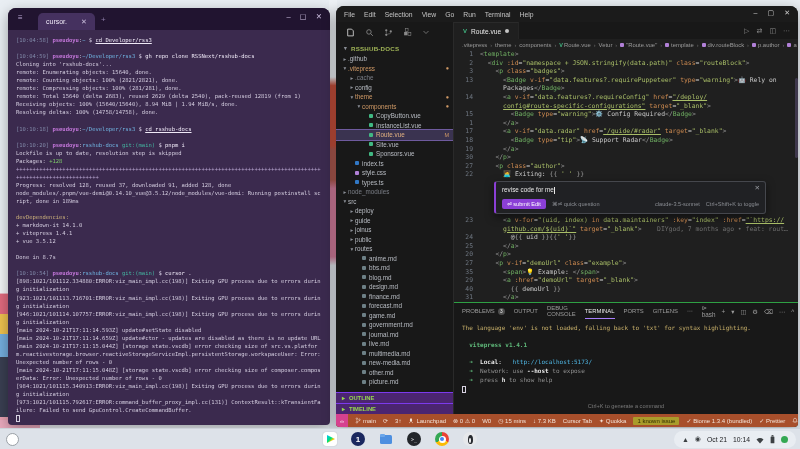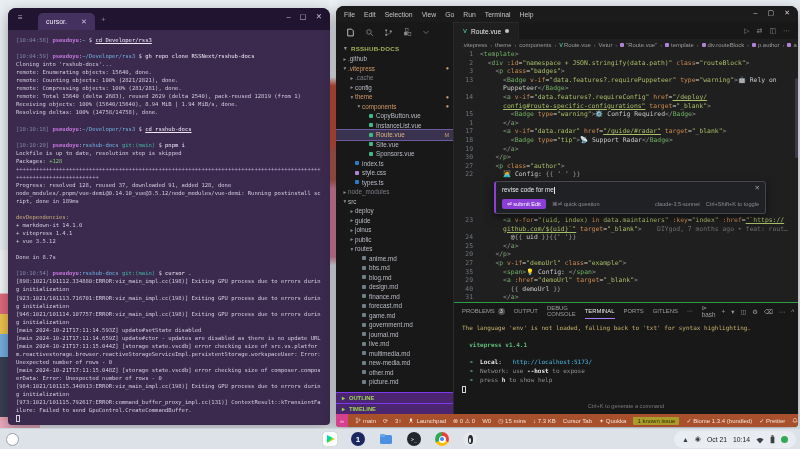--- a/index.html
+++ b/index.html
@@ -417,50 +417,50 @@
           <span><span class="bc-sym"></span>p.author</span>
           <span class="sep">›</span>
           <span><span class="bc-sym"></span>a</span>
         </div>
       <div class="codearea">
         <div id="code-a">
             <div class="crow"><span class="gut">1</span><span class="cs p">&lt;</span><span class="cs tag">template</span><span class="cs p">&gt;</span></div>
             <div class="crow"><span class="gut">2</span><span class="cs w">  </span><span class="cs p">&lt;</span><span class="cs tag">div</span><span class="cs w"> </span><span class="cs at">:id</span><span class="cs p">=</span><span class="cs s">"namespace + JSON.stringify(data.path)"</span><span class="cs w"> </span><span class="cs at">class</span><span class="cs p">=</span><span class="cs s">"routeBlock"</span><span class="cs p">&gt;</span></div>
             <div class="crow"><span class="gut">3</span><span class="cs w">    </span><span class="cs p">&lt;</span><span class="cs tag">p</span><span class="cs w"> </span><span class="cs at">class</span><span class="cs p">=</span><span class="cs s">"badges"</span><span class="cs p">&gt;</span></div>
             <div class="crow"><span class="gut">13</span><span class="cs w">      </span><span class="cs p">&lt;</span><span class="cs tag">Badge</span><span class="cs w"> </span><span class="cs at">v-if</span><span class="cs p">=</span><span class="cs s">"data.features?.requirePuppeteer"</span><span class="cs w"> </span><span class="cs at">type</span><span class="cs p">=</span><span class="cs s">"warning"</span><span class="cs p">&gt;</span><span class="cs tx">🤖 Rely on</span></div>
-            <div class="crow"><span class="gut"></span><span class="cs w">      </span><span class="cs tx">Puppeteer</span><span class="cs p">&lt;/</span><span class="cs tag">Badge</span><span class="cs p">&gt;</span></div>
+            <div class="crow"><span class="gut"></span><span class="cs w">      </span><span class="cs tx">Packages</span><span class="cs p">&lt;/</span><span class="cs tag">Badge</span><span class="cs p">&gt;</span></div>
             <div class="crow"><span class="gut">14</span><span class="cs w">      </span><span class="cs p">&lt;</span><span class="cs tag">a</span><span class="cs w"> </span><span class="cs at">v-if</span><span class="cs p">=</span><span class="cs s">"data.features?.requireConfig"</span><span class="cs w"> </span><span class="cs at">href</span><span class="cs p">=</span><span class="cs su">"/deploy/</span></div>
             <div class="crow"><span class="gut"></span><span class="cs w">      </span><span class="cs su">config#route-specific-configurations"</span><span class="cs w"> </span><span class="cs at">target</span><span class="cs p">=</span><span class="cs s">"_blank"</span><span class="cs p">&gt;</span></div>
             <div class="crow"><span class="gut">15</span><span class="cs w">        </span><span class="cs p">&lt;</span><span class="cs tag">Badge</span><span class="cs w"> </span><span class="cs at">type</span><span class="cs p">=</span><span class="cs s">"warning"</span><span class="cs p">&gt;</span><span class="cs tx">⚙️ Config Required</span><span class="cs p">&lt;/</span><span class="cs tag">Badge</span><span class="cs p">&gt;</span></div>
             <div class="crow"><span class="gut">1</span><span class="cs w">      </span><span class="cs p">&lt;/</span><span class="cs tag">a</span><span class="cs p">&gt;</span></div>
             <div class="crow"><span class="gut">17</span><span class="cs w">      </span><span class="cs p">&lt;</span><span class="cs tag">a</span><span class="cs w"> </span><span class="cs at">v-if</span><span class="cs p">=</span><span class="cs s">"data.radar"</span><span class="cs w"> </span><span class="cs at">href</span><span class="cs p">=</span><span class="cs su">"/guide/#radar"</span><span class="cs w"> </span><span class="cs at">target</span><span class="cs p">=</span><span class="cs s">"_blank"</span><span class="cs p">&gt;</span></div>
             <div class="crow"><span class="gut">18</span><span class="cs w">        </span><span class="cs p">&lt;</span><span class="cs tag">Badge</span><span class="cs w"> </span><span class="cs at">type</span><span class="cs p">=</span><span class="cs s">"tip"</span><span class="cs p">&gt;</span><span class="cs tx">📡 Support Radar</span><span class="cs p">&lt;/</span><span class="cs tag">Badge</span><span class="cs p">&gt;</span></div>
             <div class="crow"><span class="gut">19</span><span class="cs w">      </span><span class="cs p">&lt;/</span><span class="cs tag">a</span><span class="cs p">&gt;</span></div>
             <div class="crow"><span class="gut">30</span><span class="cs w">    </span><span class="cs p">&lt;/</span><span class="cs tag">p</span><span class="cs p">&gt;</span></div>
             <div class="crow"><span class="gut">27</span><span class="cs w">    </span><span class="cs p">&lt;</span><span class="cs tag">p</span><span class="cs w"> </span><span class="cs at">class</span><span class="cs p">=</span><span class="cs s">"author"</span><span class="cs p">&gt;</span></div>
-            <div class="crow"><span class="gut">22</span><span class="cs w">      </span><span class="cs tx">🧑‍💻 Config: </span><span class="cs p">{{</span><span class="cs s"> ' ' </span><span class="cs p">}}</span></div>
+            <div class="crow"><span class="gut">22</span><span class="cs w">      </span><span class="cs tx">🧑‍💻 Exiting: </span><span class="cs p">{{</span><span class="cs s"> ' ' </span><span class="cs p">}}</span></div>
           </div>
         <div class="kpopup">
           <span class="close">✕</span>
           <div class="prompt"><span>revise code for me</span><span class="caret"></span></div>
           <div class="row2">
             <span class="kbtn">⏎ submit Edit</span>
             <span>⌘⏎ quick question</span>
             <span class="kmodel">claude-3.5-sonnet</span>
             <span>Ctrl+Shift+K to toggle</span>
           </div>
         </div>
         <div id="code-b">
             <div class="crow"><span class="gut">23</span><span class="cs w">      </span><span class="cs p">&lt;</span><span class="cs tag">a</span><span class="cs w"> </span><span class="cs at">v-for</span><span class="cs p">=</span><span class="cs s">"(uid, index) </span><span class="cs kw">in</span><span class="cs s"> data.maintainers"</span><span class="cs w"> </span><span class="cs at">:key</span><span class="cs p">=</span><span class="cs s">"index"</span><span class="cs w"> </span><span class="cs at">:href</span><span class="cs p">=</span><span class="cs su">"`https://</span></div>
             <div class="crow"><span class="gut"></span><span class="cs w">      </span><span class="cs su">github.com/${uid}`"</span><span class="cs w"> </span><span class="cs at">target</span><span class="cs p">=</span><span class="cs s">"_blank"</span><span class="cs p">&gt;</span><span class="cs bl">    DIYgod, 7 months ago • feat: rout…</span></div>
             <div class="crow"><span class="gut">24</span><span class="cs w">        </span><span class="cs tx">@</span><span class="cs p">{{</span><span class="cs tx"> uid </span><span class="cs p">}}</span><span class="cs p">{{</span><span class="cs s">' '</span><span class="cs p">}}</span></div>
             <div class="crow"><span class="gut">25</span><span class="cs w">      </span><span class="cs p">&lt;/</span><span class="cs tag">a</span><span class="cs p">&gt;</span></div>
             <div class="crow"><span class="gut">20</span><span class="cs w">    </span><span class="cs p">&lt;/</span><span class="cs tag">p</span><span class="cs p">&gt;</span></div>
             <div class="crow"><span class="gut">27</span><span class="cs w">    </span><span class="cs p">&lt;</span><span class="cs tag">p</span><span class="cs w"> </span><span class="cs at">v-if</span><span class="cs p">=</span><span class="cs s">"demoUrl"</span><span class="cs w"> </span><span class="cs at">class</span><span class="cs p">=</span><span class="cs s">"example"</span><span class="cs p">&gt;</span></div>
-            <div class="crow"><span class="gut">35</span><span class="cs w">      </span><span class="cs p">&lt;</span><span class="cs tag">span</span><span class="cs p">&gt;</span><span class="cs tx">💡 Config: </span><span class="cs p">&lt;/</span><span class="cs tag">span</span><span class="cs p">&gt;</span></div>
+            <div class="crow"><span class="gut">35</span><span class="cs w">      </span><span class="cs p">&lt;</span><span class="cs tag">span</span><span class="cs p">&gt;</span><span class="cs tx">💡 Example: </span><span class="cs p">&lt;/</span><span class="cs tag">span</span><span class="cs p">&gt;</span></div>
             <div class="crow"><span class="gut">29</span><span class="cs w">      </span><span class="cs p">&lt;</span><span class="cs tag">a</span><span class="cs w"> </span><span class="cs at">:href</span><span class="cs p">=</span><span class="cs s">"demoUrl"</span><span class="cs w"> </span><span class="cs at">target</span><span class="cs p">=</span><span class="cs s">"_blank"</span><span class="cs p">&gt;</span></div>
             <div class="crow"><span class="gut">40</span><span class="cs w">        </span><span class="cs p">{{</span><span class="cs tx"> demoUrl </span><span class="cs p">}}</span></div>
             <div class="crow"><span class="gut">31</span><span class="cs w">      </span><span class="cs p">&lt;/</span><span class="cs tag">a</span><span class="cs p">&gt;</span></div>
           </div>
         <div class="escroll"></div>
       </div>
 
       <div class="panel">
         <div class="ptabs" id="ptabs">
             <span class="ptab">

